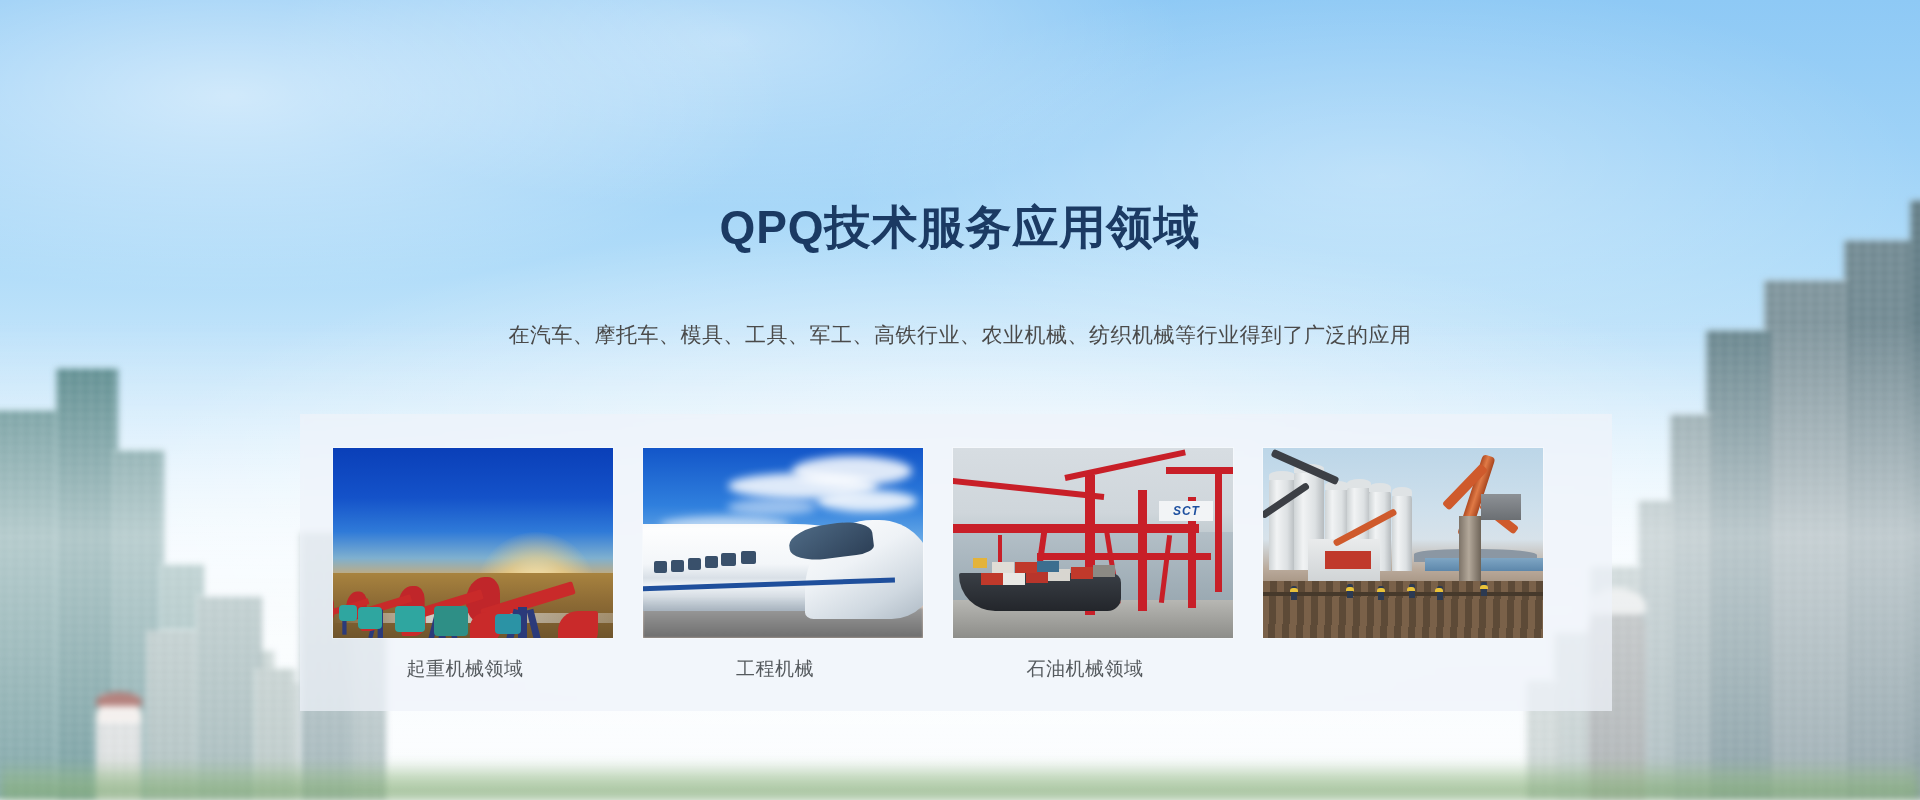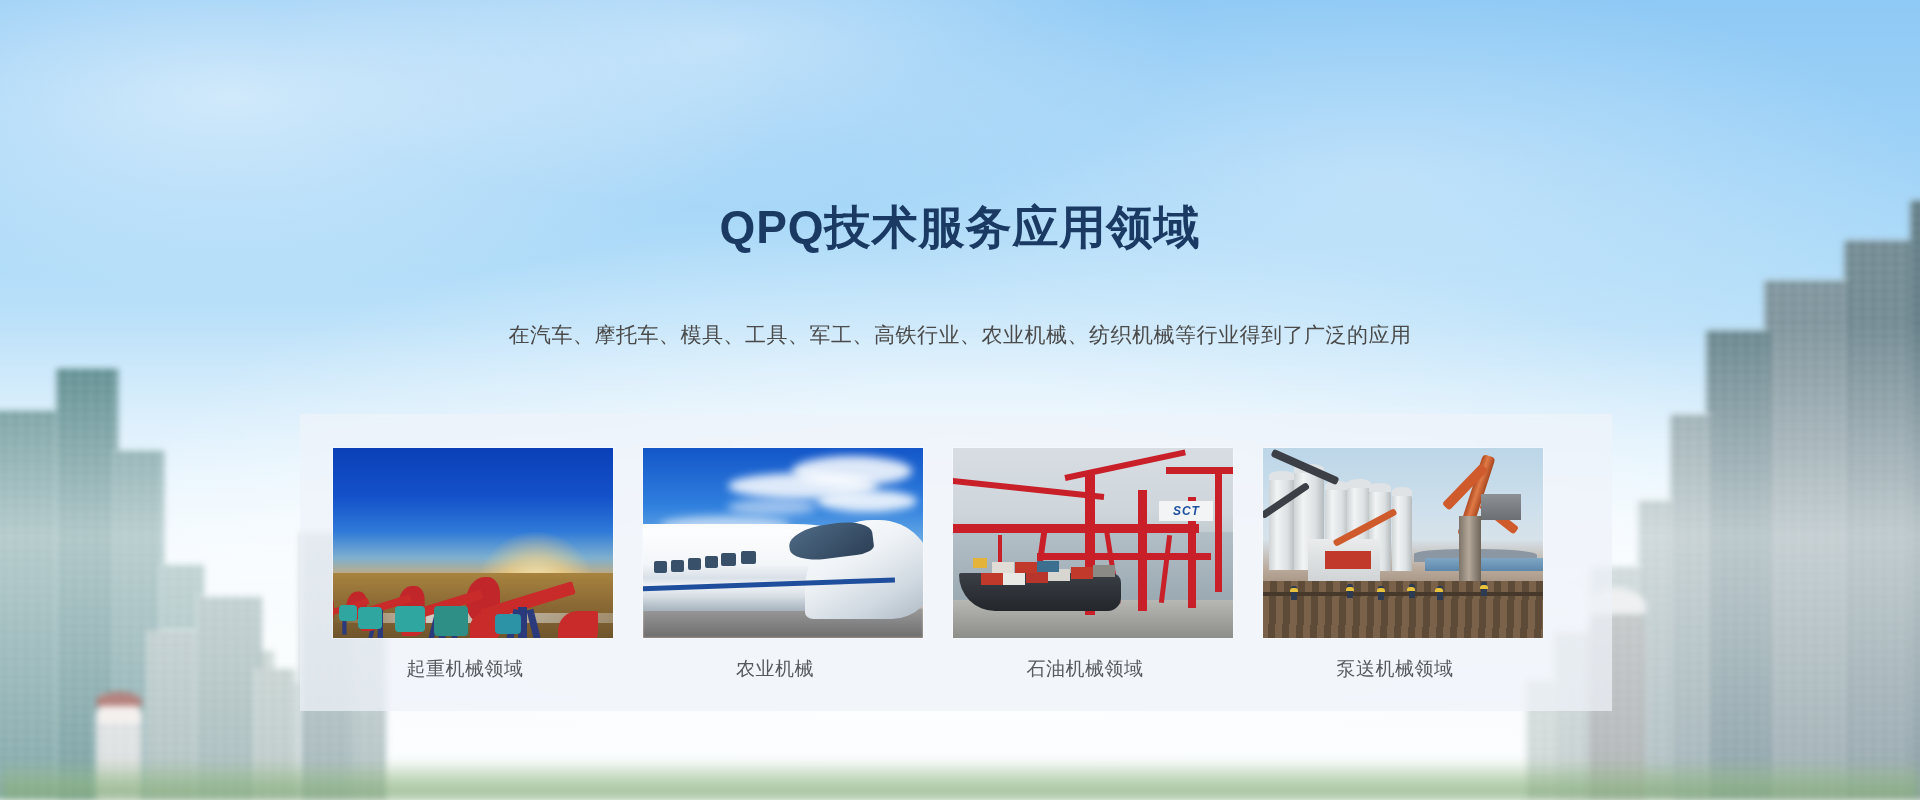--- a/index.html
+++ b/index.html
@@ -268,21 +268,21 @@
       <div class="cab"></div>
       <div class="stripe"></div>
 
       <div class="win" style="left:4%;  bottom:34%; width:13px; height:12px;"></div>
       <div class="win" style="left:10%; bottom:35%; width:13px; height:12px;"></div>
       <div class="win" style="left:16%; bottom:36%; width:13px; height:12px;"></div>
       <div class="win" style="left:22%; bottom:37%; width:13px; height:12px;"></div>
       <div class="win" style="left:28%; bottom:38%; width:15px; height:13px;"></div>
       <div class="win" style="left:35%; bottom:39%; width:15px; height:13px;"></div>
     </div>
-    <div class="cap-label">农业机械</div>
+    <div class="cap-label">工程机械</div>
   </div>
 
   <div class="card">
     <div class="thumb port">
       <div class="water"></div>
       <div class="quay"></div>
 
       <div class="boom" style="left:-4%; top:40%;  width:92%; height:9px;"></div>
       <div class="boom" style="left:-4%; top:24%;  width:58%; height:6px; transform:rotate(6deg); transform-origin:right center;"></div>
       <div class="leg" style="left:47%; top:14%;  width:10px; height:74%;"></div>
@@ -349,16 +349,15 @@
         <div class="hat" style="left:29.6%; bottom:25%;"></div>
       <div class="worker" style="left:41%; bottom:20%;"></div>
         <div class="hat" style="left:40.6%; bottom:24%;"></div>
       <div class="worker" style="left:52%; bottom:21%;"></div>
         <div class="hat" style="left:51.6%; bottom:25%;"></div>
       <div class="worker" style="left:62%; bottom:20%;"></div>
         <div class="hat" style="left:61.6%; bottom:24%;"></div>
       <div class="worker" style="left:78%; bottom:22%;"></div>
         <div class="hat" style="left:77.6%; bottom:26%;"></div>
     </div>
-    <div class="cap-label">泵送机械领域</div>
   </div>
 
 </div>
 
 </body></html>

